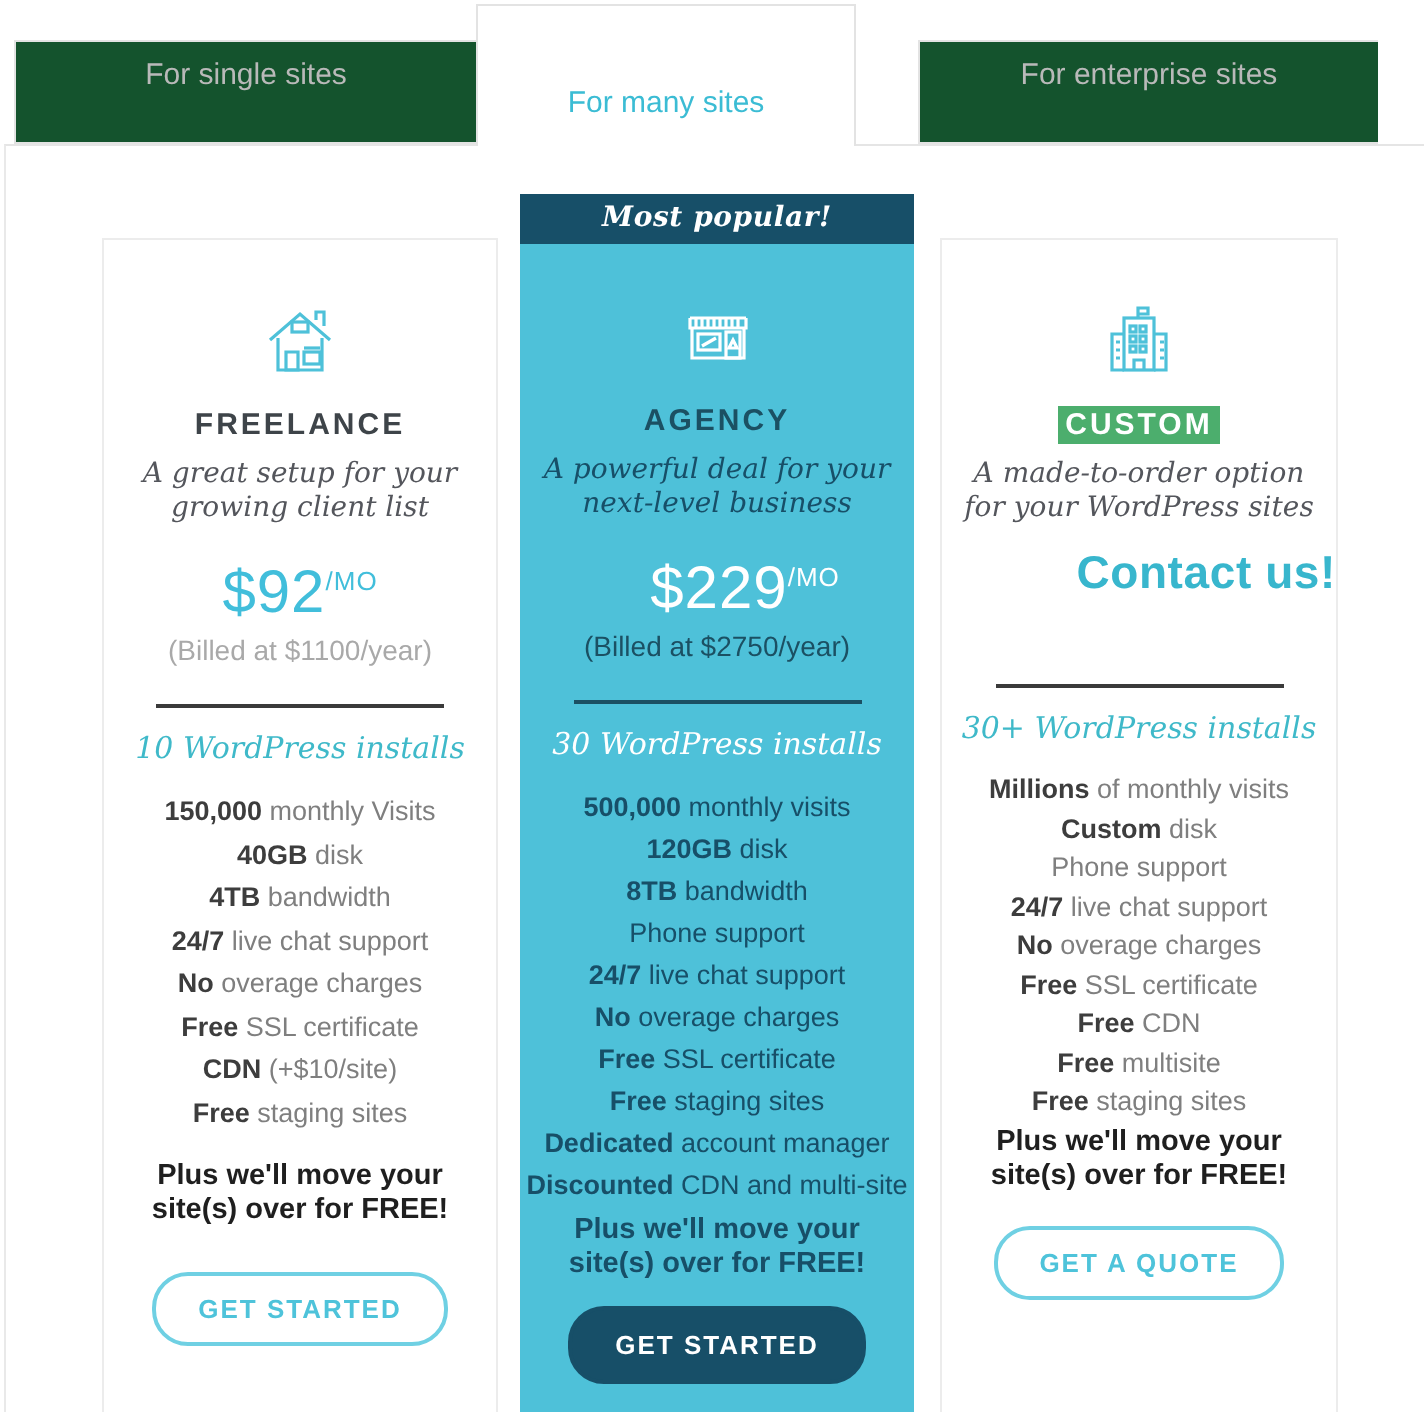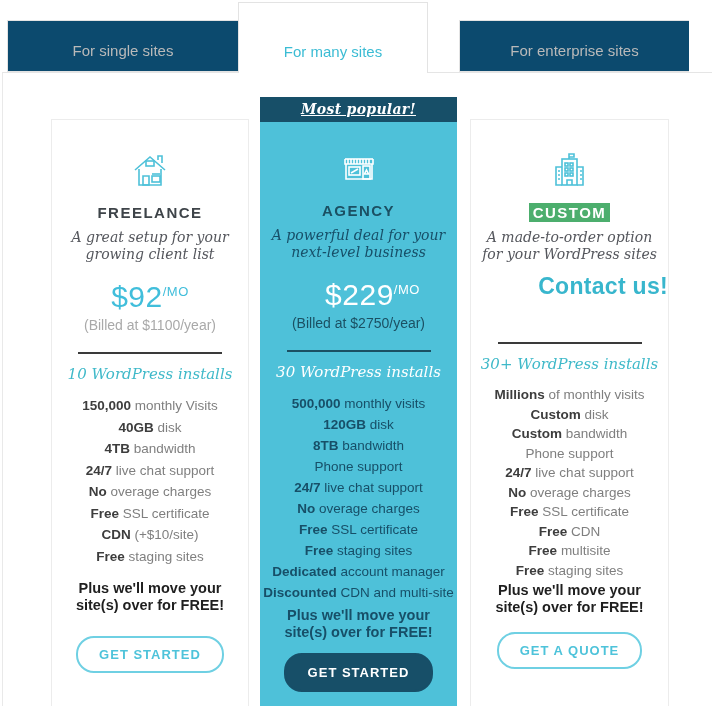--- a/index.html
+++ b/index.html
@@ -5,23 +5,23 @@
   html,body{margin:0;padding:0;}
   body{
     width:712px;height:706px;position:relative;overflow:hidden;
     background:#ffffff;
     font-family:"Liberation Sans",sans-serif;
     -webkit-font-smoothing:antialiased;
   }
   
   .tab{position:absolute;box-sizing:border-box;text-align:center;cursor:pointer;}
   .tab-inactive{
-    top:20px;height:52px;background:#0c4a6e;border:1px solid #e3e3e3;
+    top:20px;height:52px;background:#14532d;border:1px solid #e3e3e3;
     color:#b9b9b9;font-size:15px;z-index:1;
-    display:flex;align-items:flex-end;justify-content:center;padding-bottom:12px;
+    display:flex;align-items:flex-end;justify-content:center;padding-bottom:25px;
   }
   .tab1{left:7px;width:232px;}
   .tab3{left:459px;width:230px;border-right:none;}
   .tab-active{
     left:238px;top:2px;width:190px;height:71px;background:#ffffff;
     border:1px solid #e3e3e3;border-bottom:none;z-index:3;
     color:#3bbcd4;font-size:15px;
     display:flex;align-items:flex-end;justify-content:center;padding-bottom:13px;
   }
   
@@ -34,21 +34,21 @@
   .card{position:absolute;box-sizing:border-box;text-align:center;z-index:2;}
   .card-side{
     background:#ffffff;border:1px solid #ececec;top:119px;bottom:-6px;
   }
   .card-left{left:51px;width:198px;}
   .card-right{left:470px;width:199px;}
   .card-mid{left:260px;width:197px;top:97px;bottom:-6px;background:#4ec1d9;}
   .banner{
     height:25px;background:#174f68;color:#ffffff;
     font-family:"DejaVu Serif",serif;font-style:italic;font-weight:bold;
-    font-size:14px;line-height:25px;letter-spacing:.3px;text-decoration:underline;
+    font-size:14px;line-height:25px;letter-spacing:.3px;
   }
   .icon-wrap{margin-top:30px;height:40px;display:flex;justify-content:center;align-items:center;}
   .card-mid .icon-wrap{margin-top:26px;}
   .icon-teal{color:#4ec1d9;}
   .icon-white{color:#ffffff;}
   .plan-name{
     margin-top:14px;font-size:15px;letter-spacing:1.5px;color:#3e4449;font-weight:bold;
   }
   .card-mid .plan-name{color:#1b5063;}
   .name-highlight{background:#4cae6d;color:#ffffff;padding:1px 4px;}
@@ -207,21 +207,20 @@
     </svg>
   </div>
   <div class="plan-name"><span class="name-highlight">CUSTOM</span></div>
   <div class="plan-desc">A made-to-order option for your WordPress sites</div>
   <div class="contact-us">Contact us!</div>
   <div class="divider"></div>
   <div class="installs">30+ WordPress installs</div>
   <ul class="features">
       <li><span class="fb">Millions</span><span class="fr"> of monthly visits</span></li>
       <li><span class="fb">Custom</span><span class="fr"> disk</span></li>
-      <li><span class="fb">Custom</span><span class="fr"> bandwidth</span></li>
       <li><span class="fb"></span><span class="fr">Phone support</span></li>
       <li><span class="fb">24/7</span><span class="fr"> live chat support</span></li>
       <li><span class="fb">No</span><span class="fr"> overage charges</span></li>
       <li><span class="fb">Free</span><span class="fr"> SSL certificate</span></li>
       <li><span class="fb">Free</span><span class="fr"> CDN</span></li>
       <li><span class="fb">Free</span><span class="fr"> multisite</span></li>
       <li><span class="fb">Free</span><span class="fr"> staging sites</span></li>
     </ul>
   <div class="plus-note">Plus we'll move your site(s) over for FREE!</div>
   <div class="cta cta-outline">GET A QUOTE</div>

